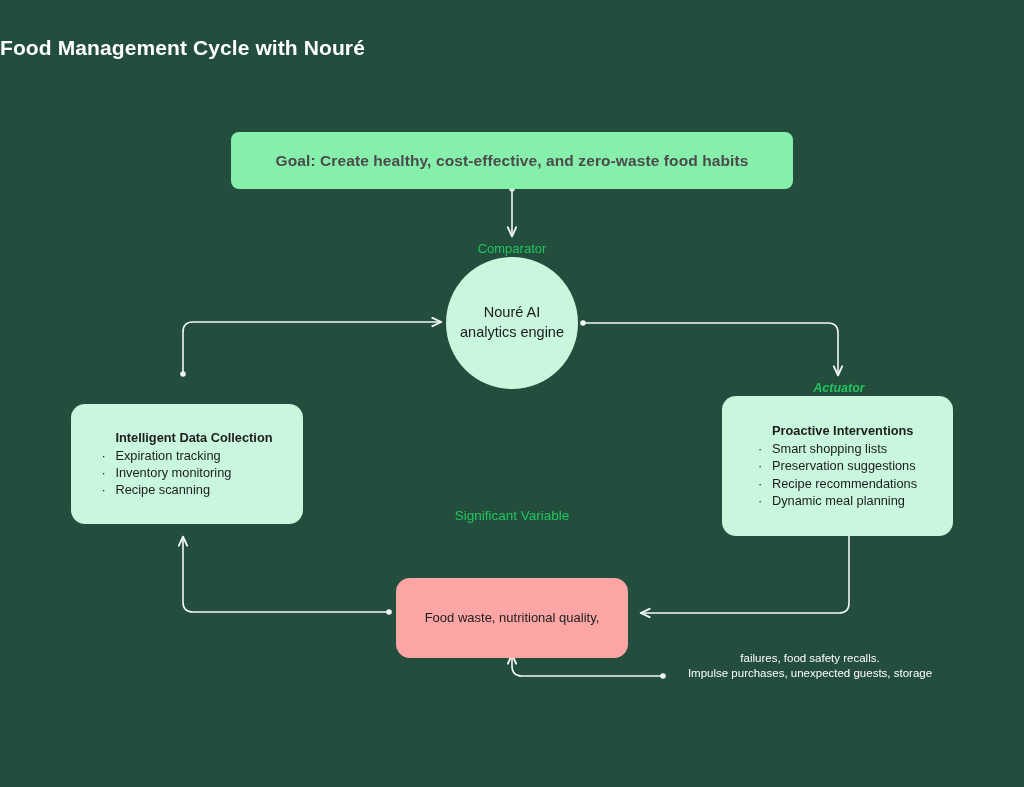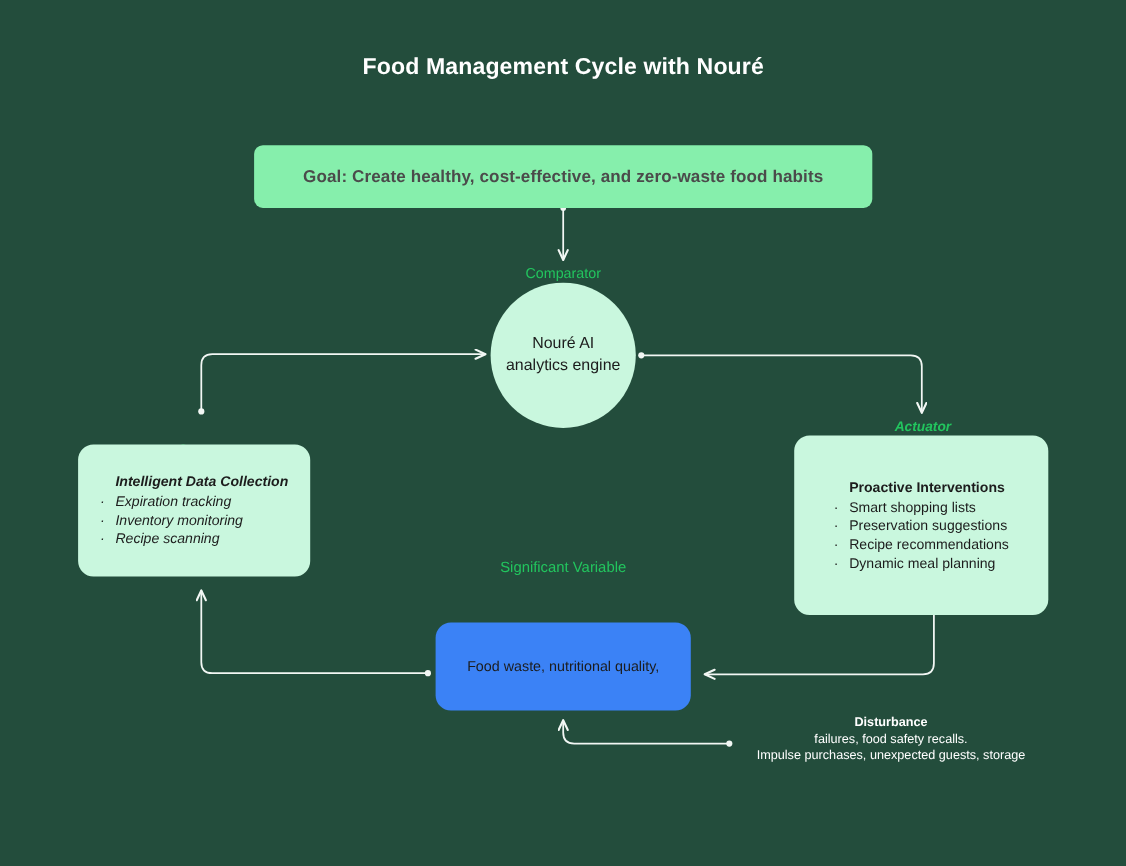--- a/index.html
+++ b/index.html
@@ -12,22 +12,21 @@
   #stage { position: relative; width: 1024px; height: 787px; }
 
   .svg-layer {
     position: absolute; left: 0; top: 0;
     width: 1024px; height: 787px;
     pointer-events: none;
   }
 
   
   .title {
-    position: absolute; left: 0; top: 49px; width: 1024px;
-    text-align: center;
+    position: absolute; left: 0; top: 36px; width: 1024px;
     color: #ffffff;
     font-size: 21px; font-weight: bold;
     letter-spacing: 0.1px;
   }
 
   
   .goal-box {
     position: absolute;
     left: 231px; top: 132px;
     width: 562px; height: 57px;
@@ -68,24 +67,24 @@
   #label-actuator   { left: 779px; top: 381px; width: 120px; font-weight: bold; font-size: 12.5px; font-style: italic; }
   #label-sigvar     { left: 412px; top: 508px; width: 200px; font-size: 13.5px; }
 
   
   .node {
     position: absolute;
     border-radius: 14px;
     color: #1c1c1c;
   }
   .node.mint   { background: #c9f7de; }
-  .node.yellow { background: #3b82f6; }
-
-  #node-sensor   { left: 71px;  top: 404px; width: 211px; height: 120px; font-style: italic; }
-  #node-actuator { left: 722px; top: 396px; width: 231px; height: 163px; }
+  .node.yellow { background: #fca5a5; margin-top: 12px; }
+
+  #node-sensor   { left: 71px;  top: 404px; width: 232px; height: 120px; }
+  #node-actuator { left: 722px; top: 396px; width: 231px; height: 140px; }
   #node-sigvar   { left: 396px; top: 566px; width: 232px; height: 80px; }
 
   .node-inner {
     position: absolute; left: 0; top: 0; width: 100%; height: 100%;
     display: flex; flex-direction: column;
     align-items: center; justify-content: center;
   }
   .node-list { display: inline-block; text-align: left; }
   .node-title {
     font-size: 12.8px; font-weight: bold;
@@ -203,18 +202,17 @@
 
   <div class="node yellow" id="node-sigvar">
     <div class="node-inner">
       <div class="sigvar-text">
         <div>Food waste, nutritional quality,</div>
       </div>
     </div>
   </div>
 
   <div class="dist-block">
-    <div class="dist-title">Disturbance</div>
     <div class="dist-body">failures, food safety recalls.</div>
     <div class="dist-body">Impulse purchases, unexpected guests, storage</div>
   </div>
 
 </div>
 
 </body></html>

